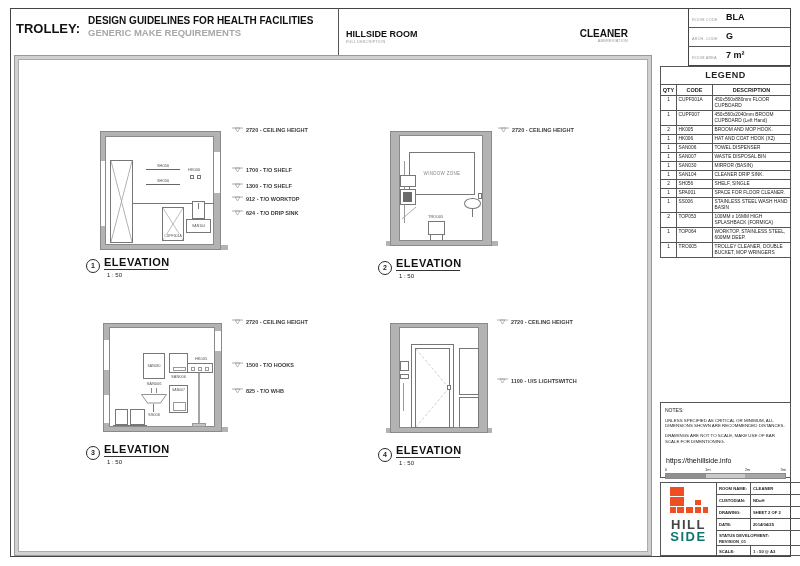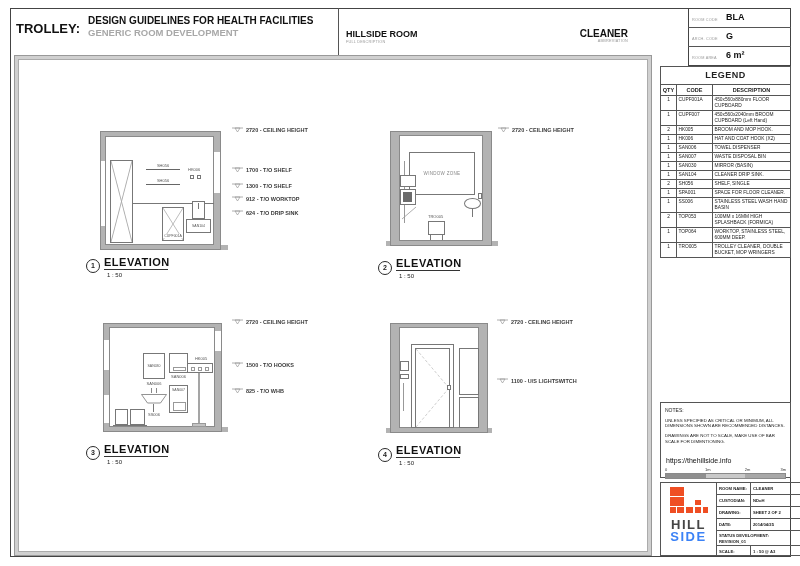--- a/index.html
+++ b/index.html
@@ -40,56 +40,56 @@
   .note-url{font-size:7px;color:#111;margin:1px 0 3px 1px;text-decoration:none;display:inline-block;}
   .sbar-labels{position:relative;height:6px;font-size:4px;color:#333;}
   .sbar{display:flex;height:4px;border:0.5px solid #8a8a8a;}
   .sbar span{flex:1;}
   
   #tblock{position:absolute;left:660px;top:482px;width:145px;height:74px;
     border:1px solid #555;box-sizing:border-box;}
   #logo-cell{position:absolute;left:0;top:0;bottom:0;width:56px;border-right:1px solid #555;
     box-sizing:border-box;text-align:center;}
   .logo-word1{font-size:13px;font-weight:bold;color:#464646;letter-spacing:1.5px;line-height:.95;margin-top:1px;}
-  .logo-word2{font-size:13px;font-weight:bold;color:#3b82f6;letter-spacing:1.5px;line-height:.95;}
+  .logo-word2{font-size:13px;font-weight:bold;color:#0f766e;letter-spacing:1.5px;line-height:.95;}
   #tb-rows{position:absolute;left:56px;right:0;top:0;bottom:0;}
   .tb-row{display:flex;border-bottom:1px solid #555;box-sizing:border-box;height:12px;align-items:center;}
   .tb-row .l{width:34px;border-right:1px solid #555;box-sizing:border-box;padding:1px 0 1px 2px;
     font-size:4.2px;font-weight:bold;color:#222;align-self:stretch;display:flex;align-items:center;}
   .tb-row .v{flex:1;padding-left:2px;font-size:4.2px;font-weight:bold;color:#222;}
   .tb-status{display:block;border-bottom:1px solid #555;box-sizing:border-box;height:15px;
     padding:1.5px 0 0 2px;font-size:4.2px;font-weight:bold;color:#222;line-height:1.45;}
   .grp{position:absolute;}
   .cell-sub{position:absolute;font-size:3.8px;color:#9a9a9a;letter-spacing:.2px;line-height:1;}
 </style>
 </head>
 <body>
 
 <div id="sheet">
 
   <div class="box" style="left:10px;top:8px;width:781px;height:549px;border-color:#444;"></div>
 
   <div class="a" style="left:16px;top:21px;font-size:13px;font-weight:bold;color:#111;">TROLLEY:</div>
   <div class="a" style="left:88px;top:15px;font-size:10px;font-weight:bold;color:#111;">DESIGN GUIDELINES FOR HEALTH FACILITIES</div>
-  <div class="a" style="left:88px;top:27px;font-size:9.5px;font-weight:bold;color:#a8a8a8;">GENERIC ROOM DEVELOPMENT</div>
+  <div class="a" style="left:88px;top:27px;font-size:9.5px;font-weight:bold;color:#a8a8a8;">GENERIC MAKE REQUIREMENTS</div>
   <div class="hdr-divider" style="left:338px;top:8px;height:47px;"></div>
   <div class="a" style="left:346px;top:29px;font-size:9px;font-weight:bold;color:#111;">HILLSIDE ROOM</div>
   <div class="cell-sub" style="left:346px;top:41px;">FULL DESCRIPTION</div>
   <div class="a" style="left:500px;top:28px;width:128px;text-align:right;font-size:10px;font-weight:bold;color:#111;">CLEANER</div>
   <div class="cell-sub" style="left:500px;top:40px;width:128px;text-align:right;">ABBREVIATION</div>
 
   <div class="box" style="left:688px;top:8px;width:103px;height:58px;border-color:#444;"></div>
   <div class="a" style="left:688px;top:27px;width:103px;height:1px;background:#555;"></div>
   <div class="a" style="left:688px;top:46px;width:103px;height:1px;background:#555;"></div>
   <div class="cell-sub" style="left:692px;top:19px;">ROOM CODE</div>
   <div class="a" style="left:726px;top:12px;font-size:9px;font-weight:bold;color:#111;">BLA</div>
   <div class="cell-sub" style="left:692px;top:38px;">ARCH. CODE</div>
   <div class="a" style="left:726px;top:31px;font-size:9px;font-weight:bold;color:#111;">G</div>
   <div class="cell-sub" style="left:692px;top:57px;">ROOM AREA</div>
-  <div class="a" style="left:726px;top:50px;font-size:9px;font-weight:bold;color:#111;">6 m²</div>
+  <div class="a" style="left:726px;top:50px;font-size:9px;font-weight:bold;color:#111;">7 m²</div>
 
   <div class="a" style="left:14px;top:55px;width:638px;height:501px;background:#d0d0d0;border:1px solid #999;box-sizing:border-box;"></div>
   <div class="a" style="left:18px;top:59px;width:630px;height:493px;background:#fff;border:1px solid #ababab;box-sizing:border-box;"></div>
 
   <div class="grp" style="left:100px;top:131px;">
     <div class="fill" style="left:0;top:0;width:121px;height:5px;"></div>
     <div class="fill" style="left:0;top:0;width:5px;height:30px;"></div>
     <div class="fill" style="left:0;top:95px;width:5px;height:24px;"></div>
     <div class="fill" style="left:114px;top:0;width:7px;height:21px;"></div>
     <div class="fill" style="left:114px;top:62px;width:7px;height:57px;"></div>

